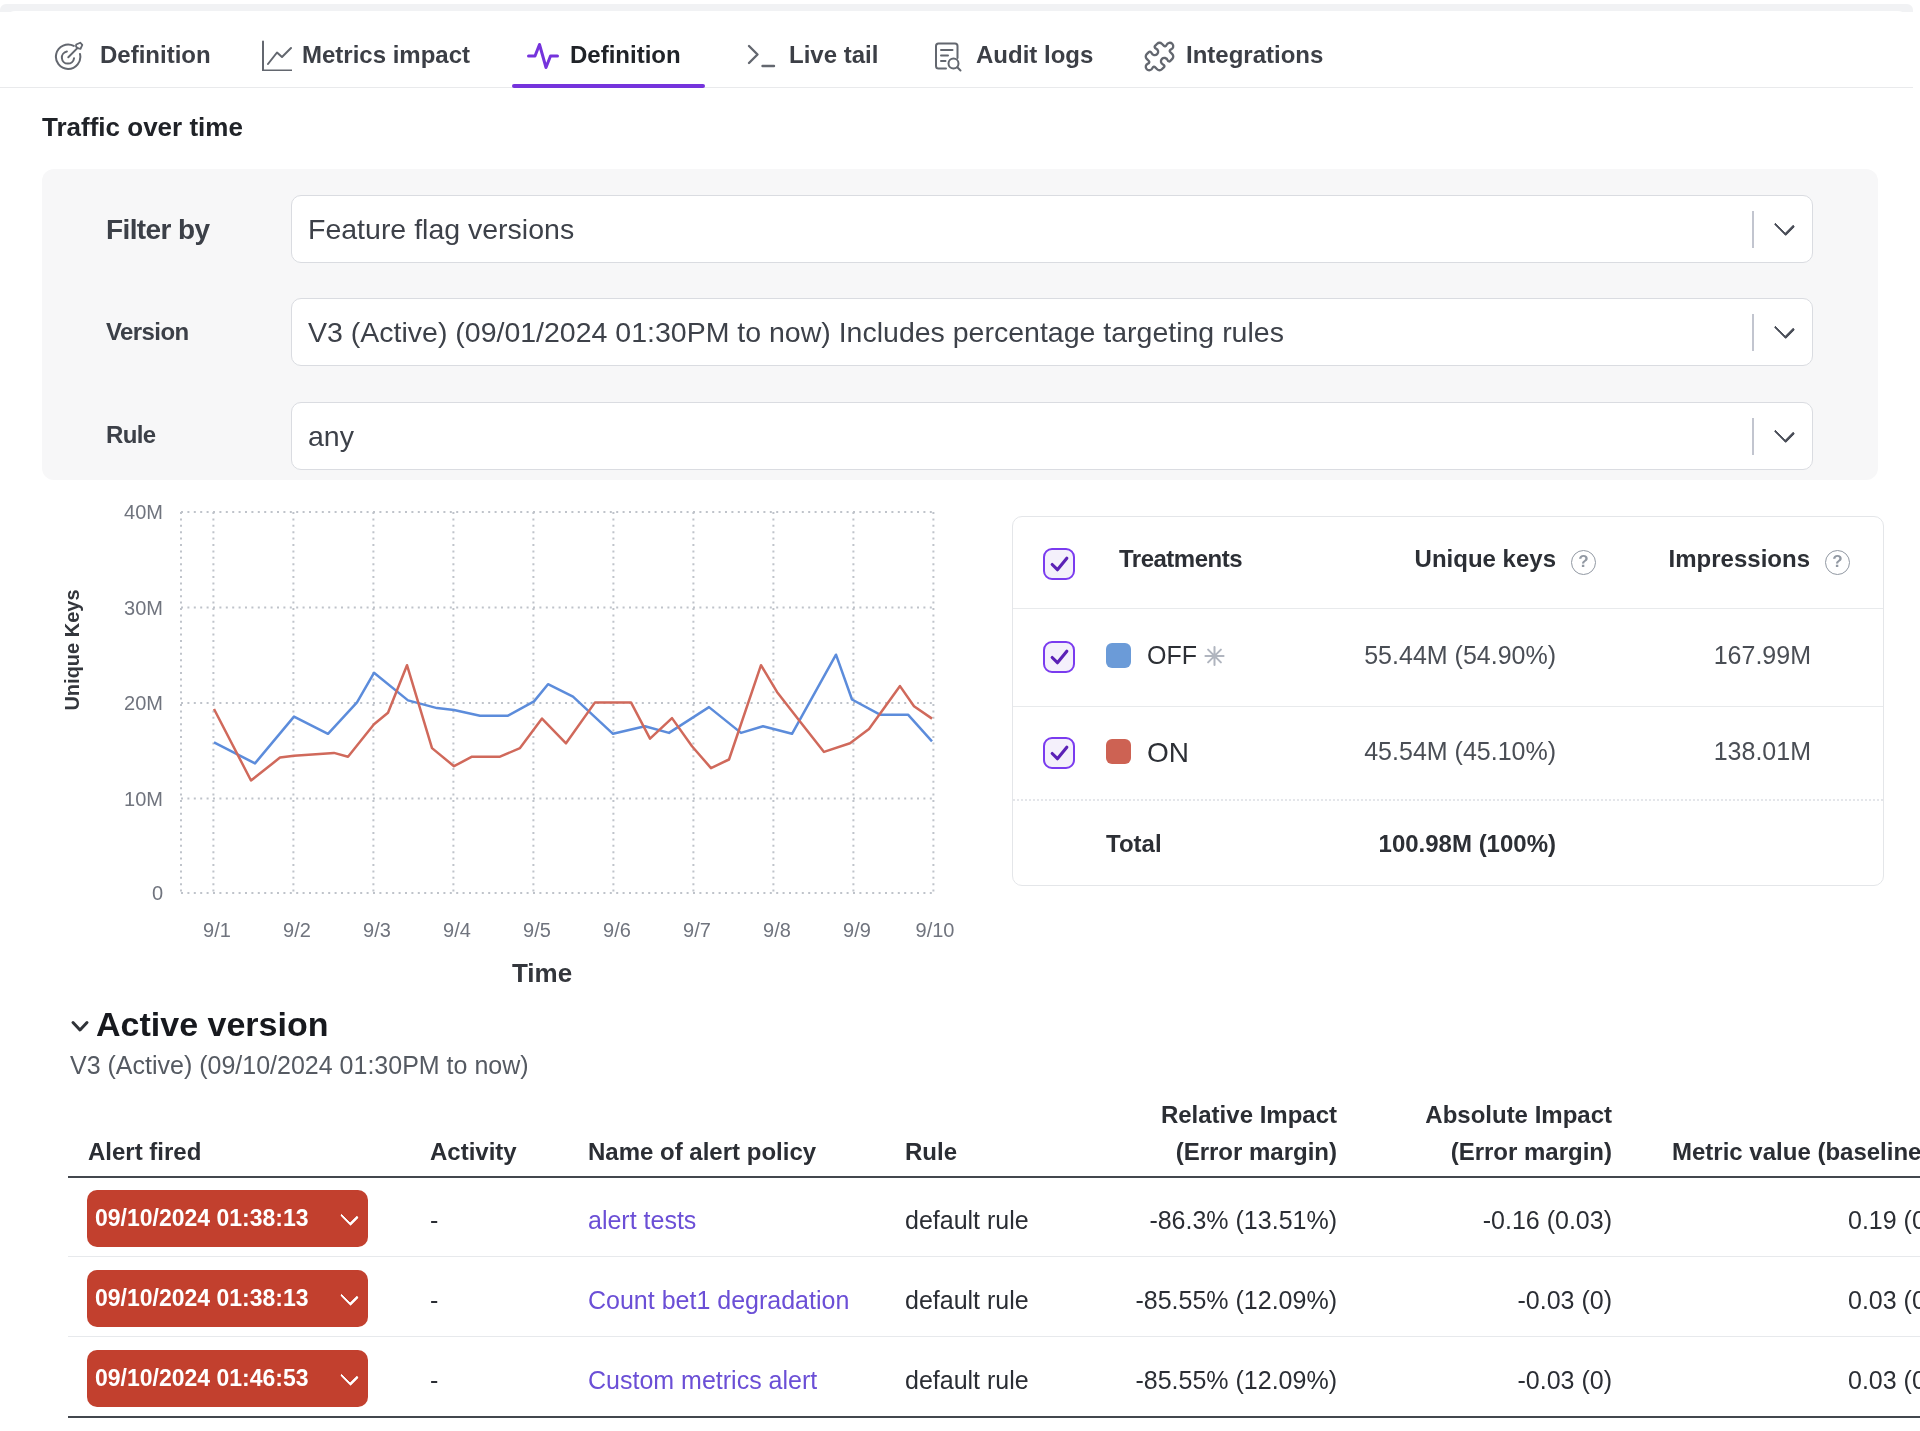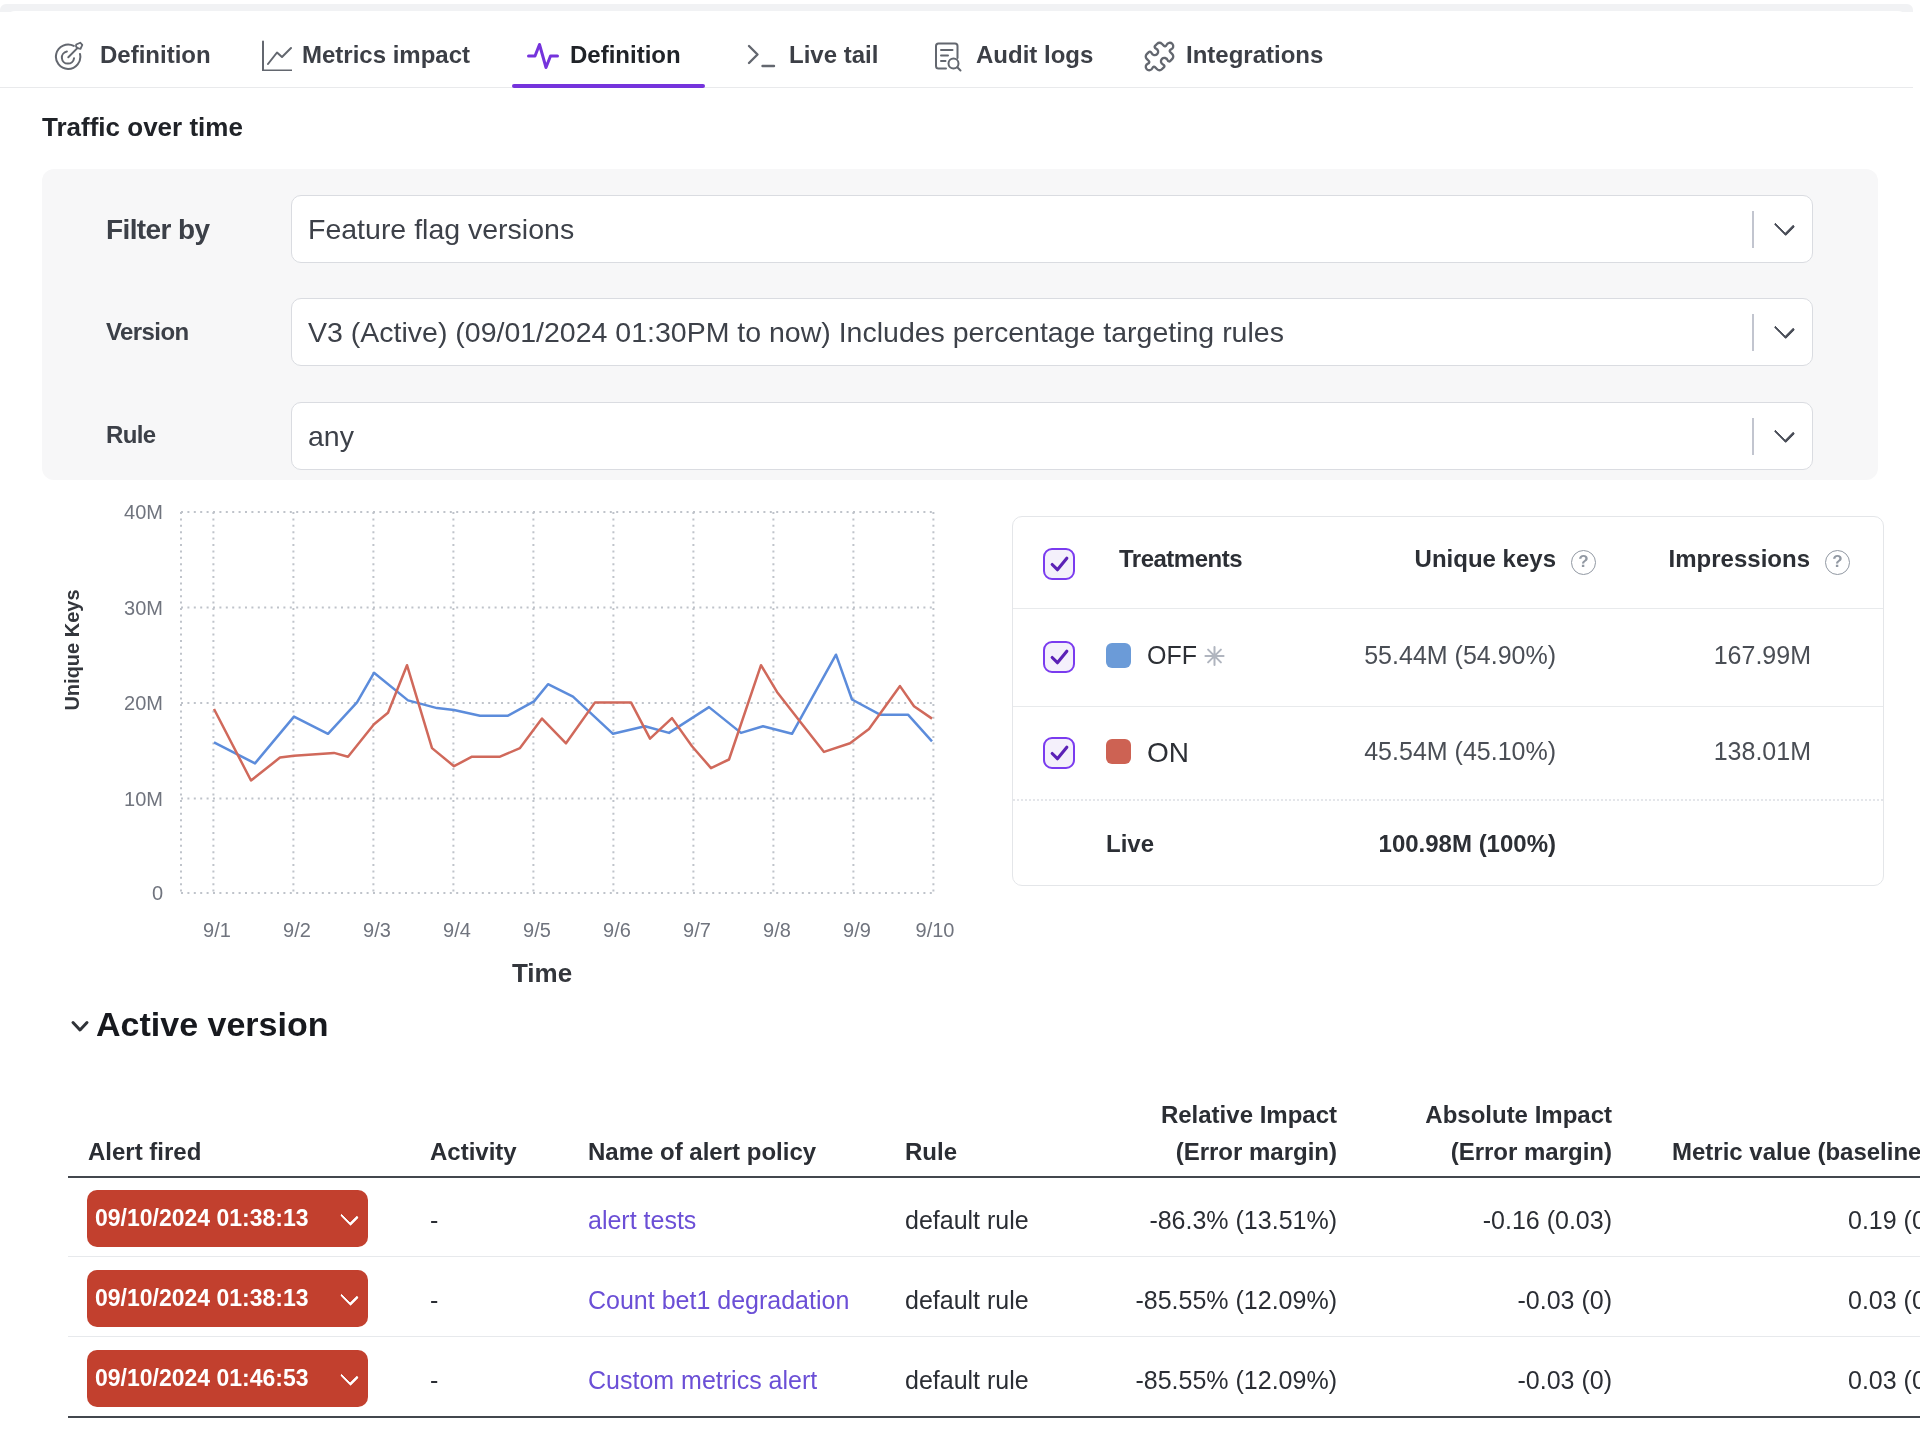--- a/index.html
+++ b/index.html
@@ -170,28 +170,29 @@
   <div class="cbx" style="left:30px;top:220px;">
         <svg width="22" height="20" viewBox="0 0 22 20">
           <path d="M4 10 L9 15 L18 4" fill="none" stroke="#5b21b6" stroke-width="3" stroke-linecap="round" stroke-linejoin="round"></path>
         </svg>
       </div>
   <div class="sw" style="left:93px;top:222px;background:#cd6253;"></div>
   <div class="tr-txt" style="left:134px;top:220px;font-size:28px;">ON</div>
   <div class="tr-num" style="left:0;top:220px;width:543px;">45.54M (45.10%)</div>
   <div class="tr-num" style="left:0;top:220px;width:798px;">138.01M</div>
 
-  <div class="tr-txt" style="left:93px;top:313px;font-weight:700;">Live</div>
+  <div class="tr-txt" style="left:93px;top:313px;font-weight:700;">Total</div>
   <div class="tr-txt" style="left:0;top:313px;width:543px;text-align:right;font-weight:700;">100.98M (100%)</div>
 </div>
 
 <svg class="abs" style="left:69px;top:1018px;" width="22" height="17" viewBox="0 0 22 17">
   <path d="M4 4.5 L11 12 L18 4.5" fill="none" stroke="#303338" stroke-width="3" stroke-linecap="round" stroke-linejoin="round"></path>
 </svg>
 <div class="abs" style="left:96px;top:1005px;font-size:34px;font-weight:700;color:#17191e;">Active version</div>
+<div class="abs" style="left:70px;top:1051px;font-size:25px;color:#555a62;">V3 (Active) (09/10/2024 01:30PM to now)</div>
 
 <div id="alerts">
 
   <div class="a-head" style="left:88px;top:1138px;">Alert fired</div>
   <div class="a-head" style="left:430px;top:1138px;">Activity</div>
   <div class="a-head" style="left:588px;top:1138px;">Name of alert policy</div>
   <div class="a-head" style="left:905px;top:1138px;">Rule</div>
   <div class="a-head" style="left:937px;top:1101px;width:400px;text-align:right;">Relative Impact</div>
   <div class="a-head" style="left:937px;top:1138px;width:400px;text-align:right;">(Error margin)</div>
   <div class="a-head" style="left:1212px;top:1101px;width:400px;text-align:right;">Absolute Impact</div>

